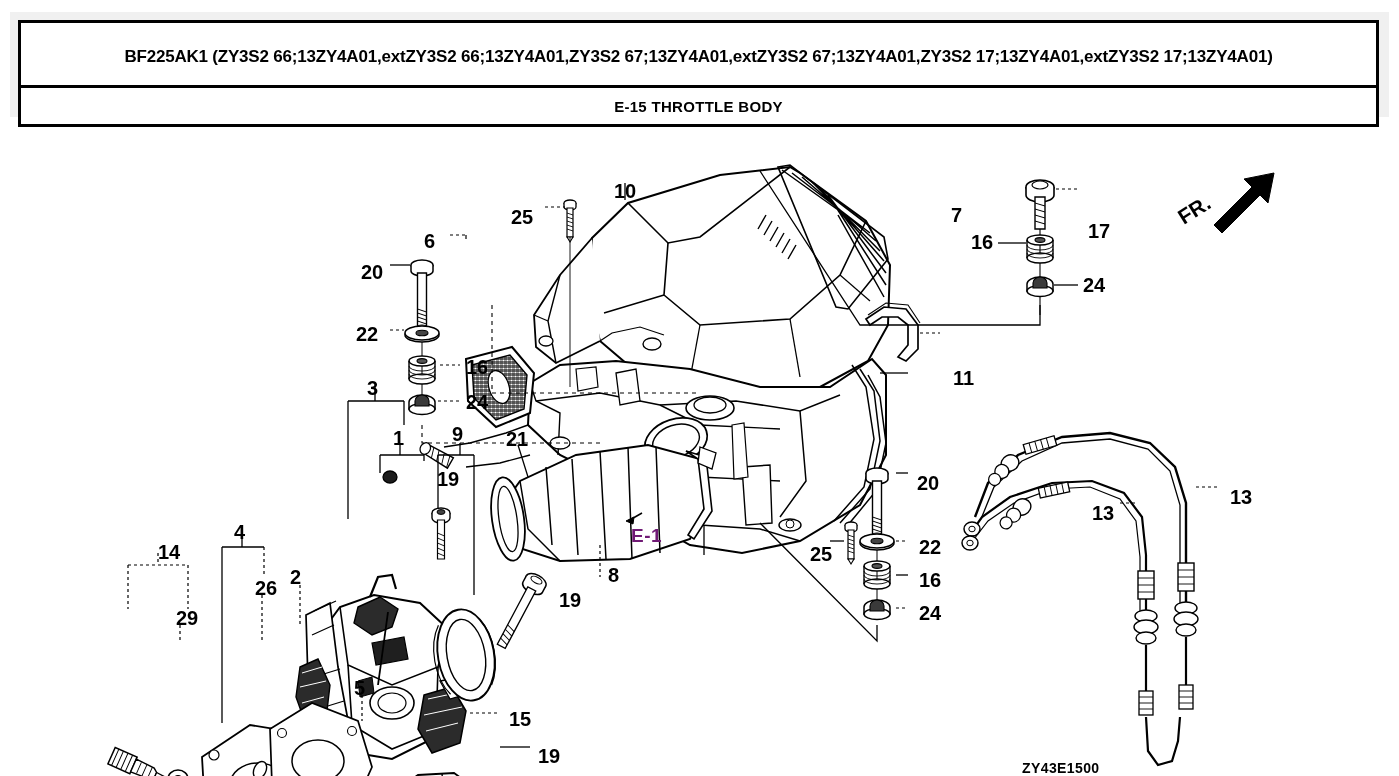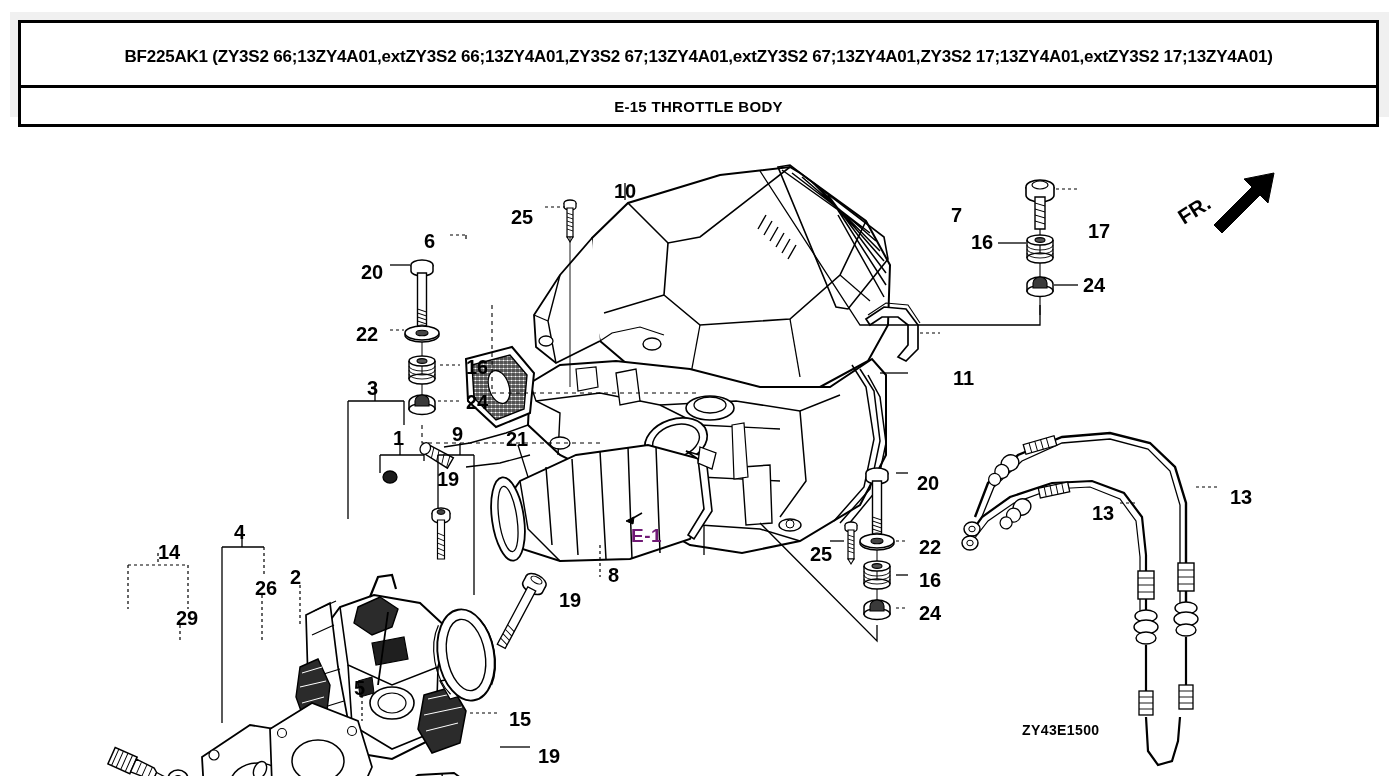--- a/index.html
+++ b/index.html
@@ -90,20 +90,21 @@
     white-space: nowrap;
   }
   #label-e1 { font-size: 19px; letter-spacing: 0.5px; }
   #diagram-code {
     position: absolute;
     font-family: "Liberation Sans", sans-serif;
     font-size: 14px;
     font-weight: bold;
     color: #000;
     letter-spacing: 0.4px;
+    margin-top: 38px;
   }
   #fr-indicator {
     position: absolute;
     width: 110px;
     height: 80px;
   }
   #fr-text {
     position: absolute;
     left: 2px;
     top: 44px;

